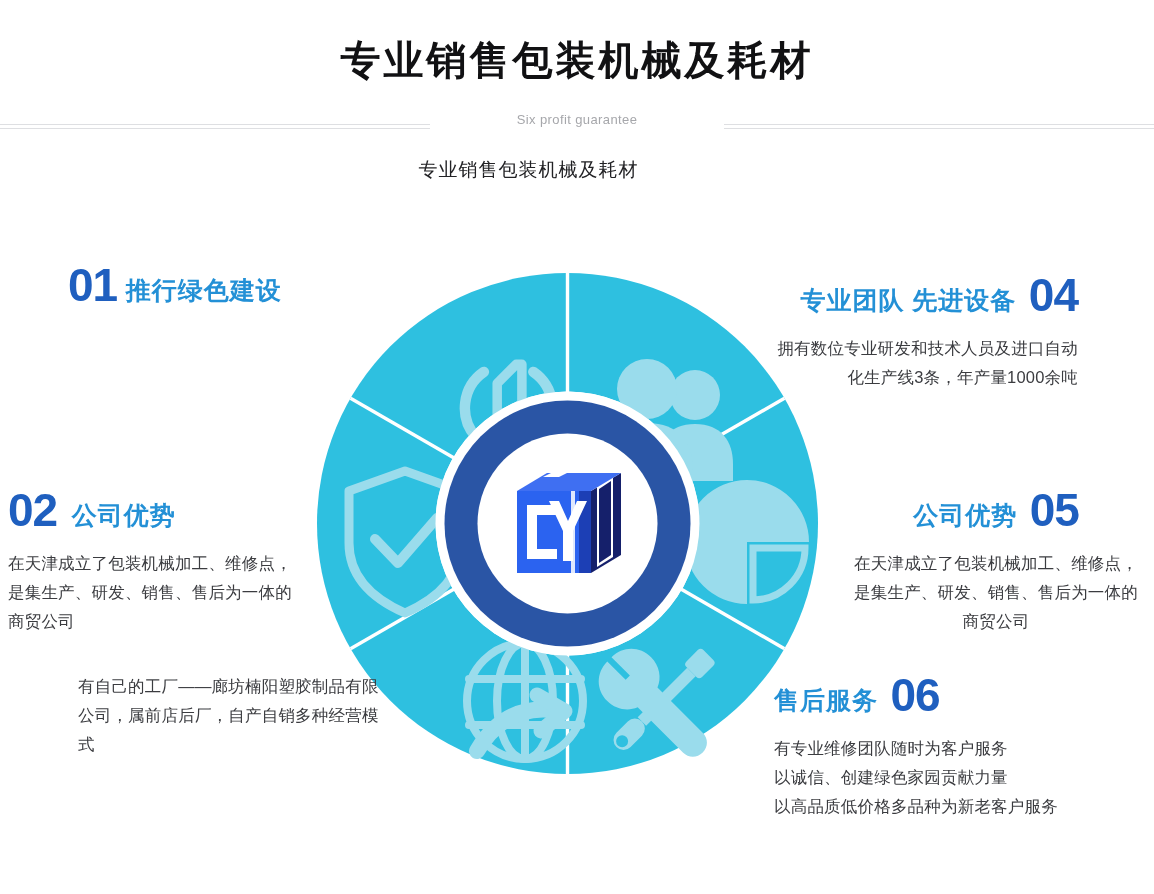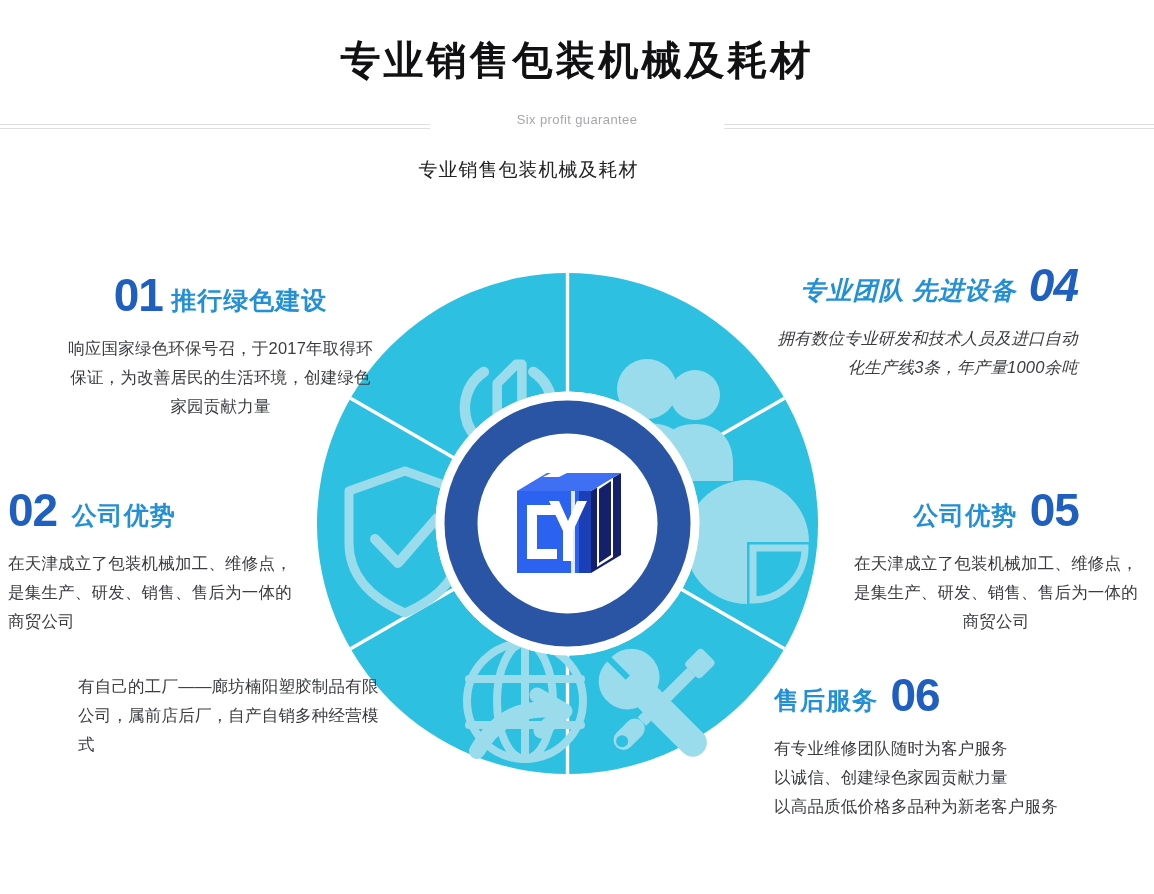--- a/index.html
+++ b/index.html
@@ -60,26 +60,26 @@
   }
   .item .name{
     font-size:25px; font-weight:bold; color:#2390d6;
     letter-spacing:1px;
   }
   .item .body{
     font-size:16.5px; color:#3b3c40; line-height:29px; letter-spacing:.2px;
   }
 
   
-  #item-01{ left:68px;  top:262px; width:305px; text-align:center;margin-top:10px; }
+  #item-01{ left:68px;  top:262px; width:305px; text-align:left; }
   #item-02{ left:8px;   top:487px; width:300px; text-align:left; }
   #item-03{ left:78px;  top:672px; width:305px; text-align:left; }
 
   
-  #item-04{ right:76px; top:262px; width:305px; text-align:right;font-style:italic; }
+  #item-04{ right:76px; top:272px; width:305px; text-align:right; }
   #item-05{ right:8px;  top:487px; width:300px; text-align:center; }
   #item-06{ right:70px; top:672px; width:310px; text-align:left; }
 
   #item-04 .head .name{ margin-right:8px; }
   #item-05 .head .name{ margin-right:8px; }
   #item-06 .head .name{ margin-right:8px; }
   #item-02 .head .num{ margin-right:10px; }
   #item-03 .head .num{ margin-right:4px; }
   #item-01 .head .num{ margin-right:4px; }
 </style>
@@ -215,21 +215,20 @@
       <path d="M58 22 L62 22 L62 104 L58 104 Z" fill="#ffffff" opacity="0.85"></path>
     </g>
   </svg>
 </div>
 
 <div class="item" id="item-01">
   <div class="head">
     <span class="num">01</span>
     <span class="name">推行绿色建设</span>
   </div>
-  <div class="body">响应国家绿色环保号召，于2017年取得环保证，为改善居民的生活环境，创建绿色家园贡献力量</div>
 </div>
 
 <div class="item" id="item-02">
   <div class="head">
     <span class="num">02</span>
     <span class="name">公司优势</span>
   </div>
   <div class="body">在天津成立了包装机械加工、维修点，是集生产、研发、销售、售后为一体的商贸公司</div>
 </div>
 

